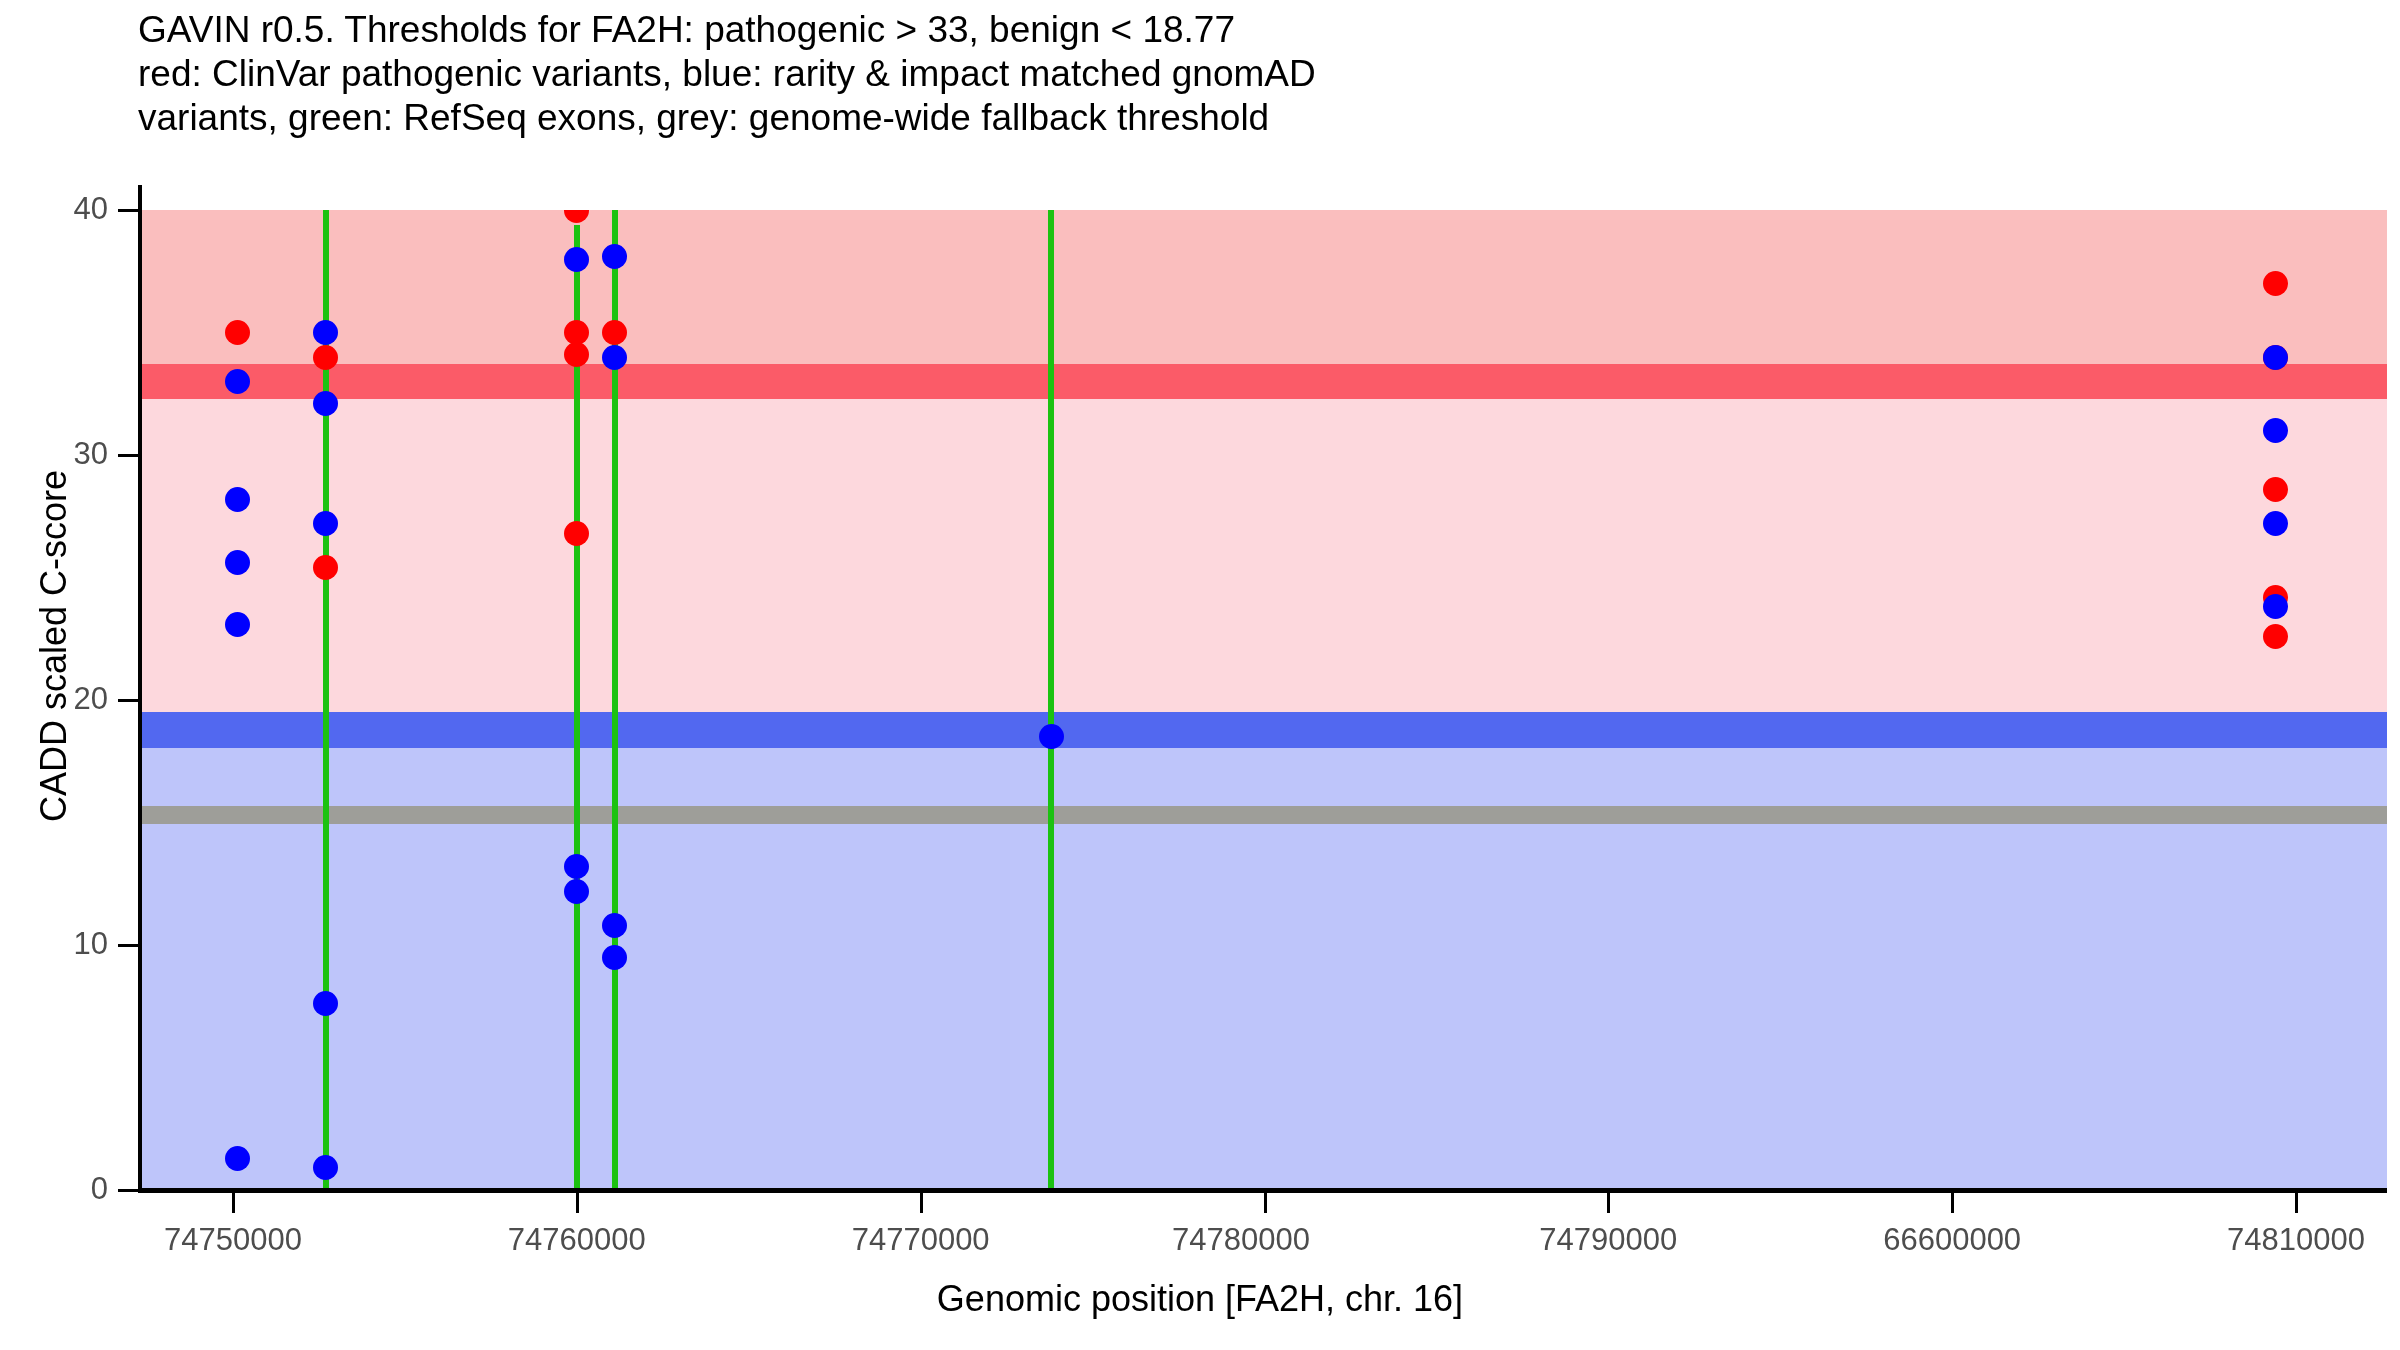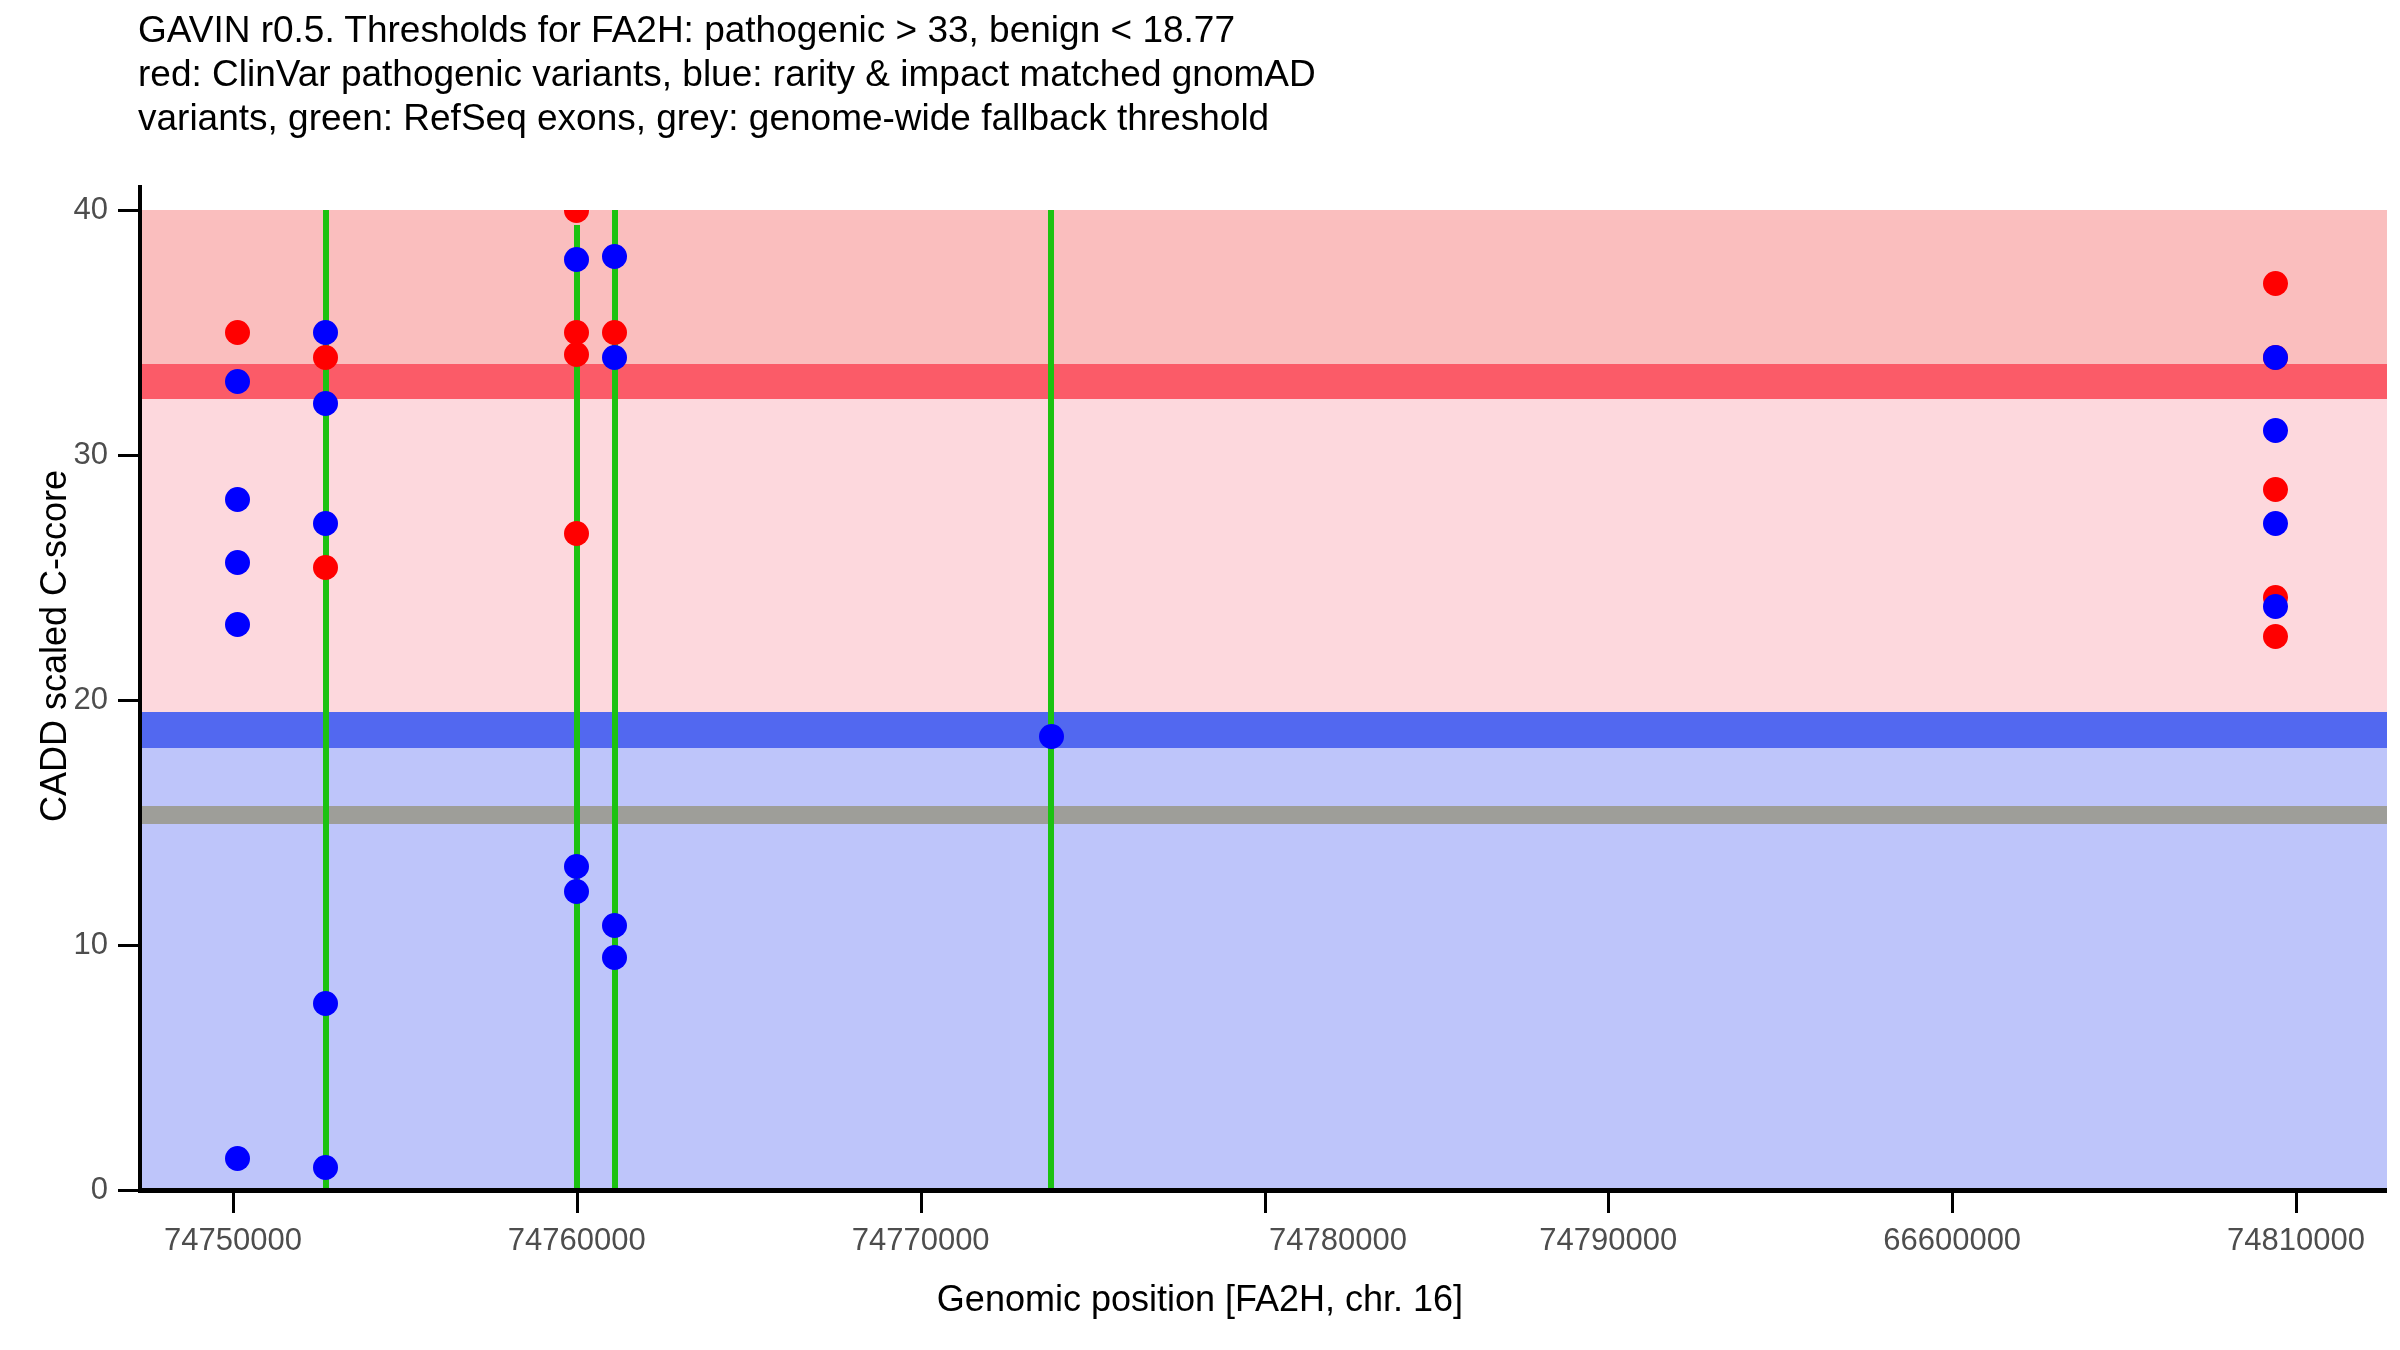--- a/index.html
+++ b/index.html
@@ -114,21 +114,21 @@
       <div class="ylabtxt" style="left: 0px; width: 108px; top: 1171px;">0</div>
       <div class="ylabtxt" style="left: 0px; width: 108px; top: 926px;">10</div>
       <div class="ylabtxt" style="left: 0px; width: 108px; top: 681px;">20</div>
       <div class="ylabtxt" style="left: 0px; width: 108px; top: 436px;">30</div>
       <div class="ylabtxt" style="left: 0px; width: 108px; top: 191px;">40</div>
     </div>
   <div id="labels-x">
       <div class="lbl-x" style="left: 233px;">74750000</div>
       <div class="lbl-x" style="left: 576.833px;">74760000</div>
       <div class="lbl-x" style="left: 920.667px; text-align: right;">74770000</div>
-      <div class="lbl-x" style="left: 1338px;">74780000</div>
+      <div class="lbl-x" style="left: 1241px;">74780000</div>
       <div class="lbl-x" style="left: 1608.33px;">74790000</div>
       <div class="lbl-x" style="left: 1952.17px;">66600000</div>
       <div class="lbl-x" style="left: 2296px;">74810000</div>
     </div>
 
   <div id="ylab">CADD scaled C-score</div>
   <div id="xlab">Genomic position [FA2H, chr. 16]</div>
 
 </div>
 

